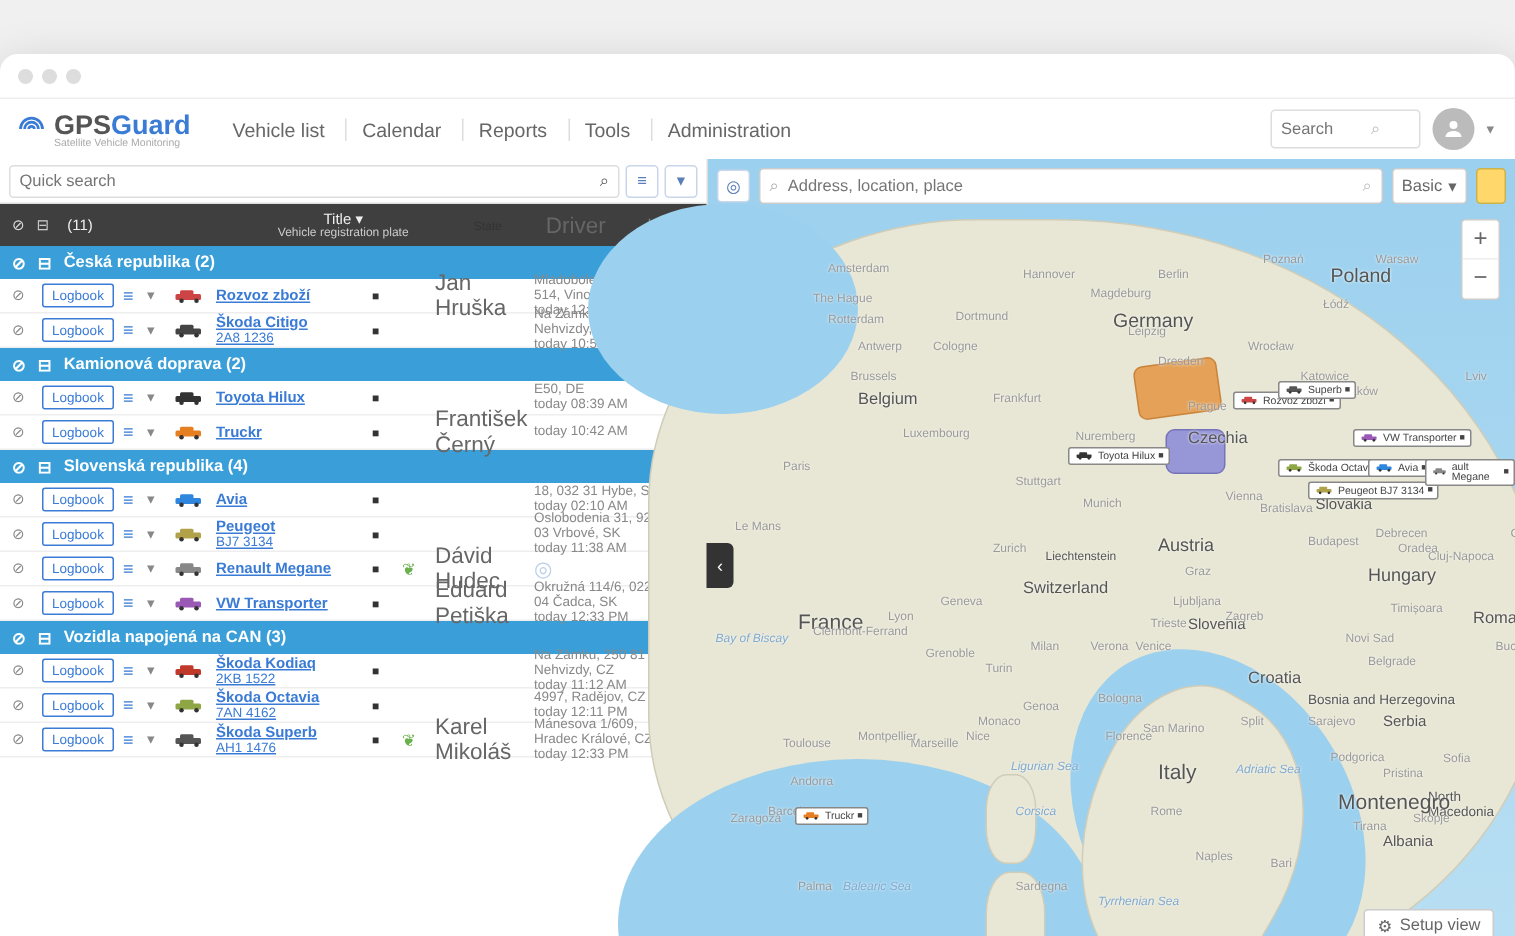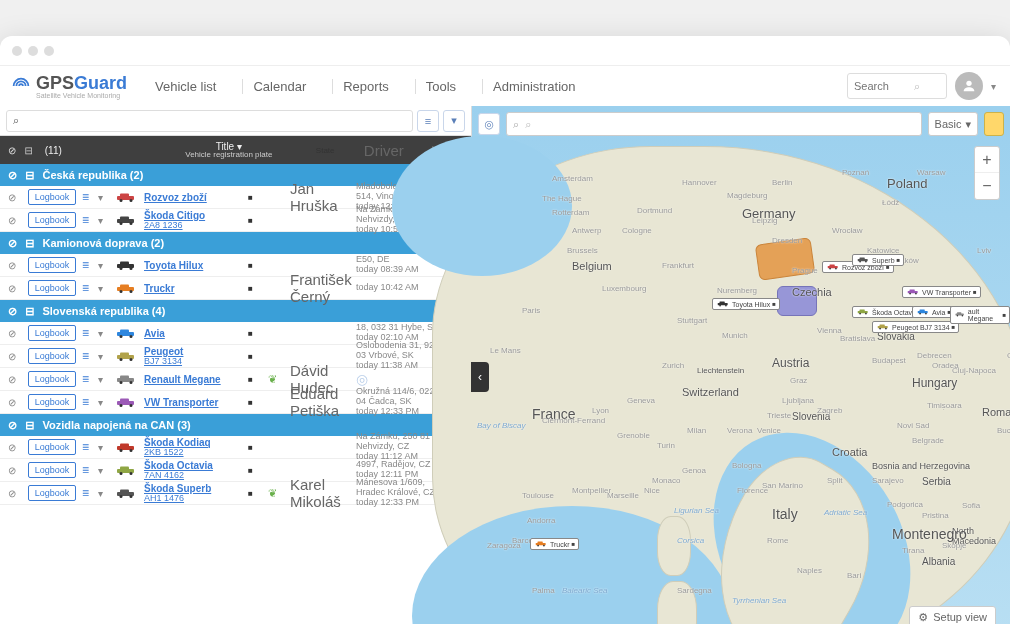--- a/index.html
+++ b/index.html
@@ -6,21 +6,21 @@
 body { font-family: Arial, Helvetica, sans-serif; font-size: 11px; color:#333; background:#f0f0f0; display:flex; justify-content:center; }
 .window { width:1010px; height:612px; background:#fff; border-radius:12px; box-shadow:0 6px 30px rgba(0,0,0,.15); overflow:hidden; position:relative;margin-top:36px; }
 .titlebar { height:30px; display:flex; align-items:center; padding:0 12px; gap:6px; border-bottom:1px solid #eee;}
 .dot{width:10px;height:10px;border-radius:50%;background:#ddd;}
 .chrome{flex:1;}
 .header{display:flex;align-items:center;height:40px;padding:0 14px 0 10px;gap:8px;}
 .logo{display:flex;align-items:center;gap:4px;}
 .logo-text{font-size:18px;font-weight:bold;color:#555;}
 .logo-text b{color:#3a7bd5;}
 .logo-sub{font-size:7px;color:#aaa;display:block;margin-top:-2px;}
-.mainnav{display:flex;gap:16px;margin-left:10px;}
+.mainnav{display:flex;gap:4px;margin-left:10px;}
 .mainnav a{color:#666;text-decoration:none;padding:0 10px;border-left:1px solid #ddd;font-size:13px;}
 .mainnav a:first-child{border-left:none;}
 .spacer{flex:1;}
 .search{height:26px;width:100px;border:1px solid #ddd;border-radius:3px;padding:0 6px;display:flex;align-items:center;color:#aaa;}
 .search input{border:none;outline:none;width:60px;background:transparent;font-size:11px;color:#aaa;}
 .avatar{width:28px;height:28px;border-radius:50%;background:#bbb;display:flex;align-items:center;justify-content:center;color:#fff;}
 .chev{color:#888;font-size:10px;}
 .body{display:flex;height:calc(100% - 70px);}
 .left{width:472px;display:flex;flex-direction:column;border-right:1px solid #ddd;}
 .right{flex:1;position:relative;background:linear-gradient(#9bd0ee,#b9dff3);}
@@ -111,20 +111,21 @@
           <path d="M4 20c0-4 4-6 8-6s8 2 8 6"></path>
         </svg>
       </div>
     <span class="chev">▾</span>
   </div>
 
   <div class="body">
     <div class="left">
       <div class="quickbar">
         <div class="qs">
+          <input placeholder="Quick search" style="">
           <span style="color:#555;">⌕</span>
         </div>
         <div class="sqbtn">≡</div>
         <div class="sqbtn">▾</div>
       </div>
       <div class="cols">
         <span class="checkic">⊘</span>
         <span style="color:#ccc;">⊟</span>
         <span class="c">(11)</span>
         <span class="c title subtitle">
@@ -650,20 +651,21 @@
               </svg></span>
             <span>ault Megane</span>
             <span style="font-size:6px;">■</span>
           </div>
         </div>
 
       <div class="mapbar">
         <span class="sqbtn" style="background:#fff;">◎</span>
         <div class="mapsearch">
           <span>⌕</span>
+          <input placeholder="Address, location, place" style="">
           <span style="color:#bbb;">⌕</span>
         </div>
         <div class="mapdrop">
           <span>Basic</span>
             <span>▾</span>
         </div>
         <div class="peg"></div>
       </div>
 
       <div class="zoom">

